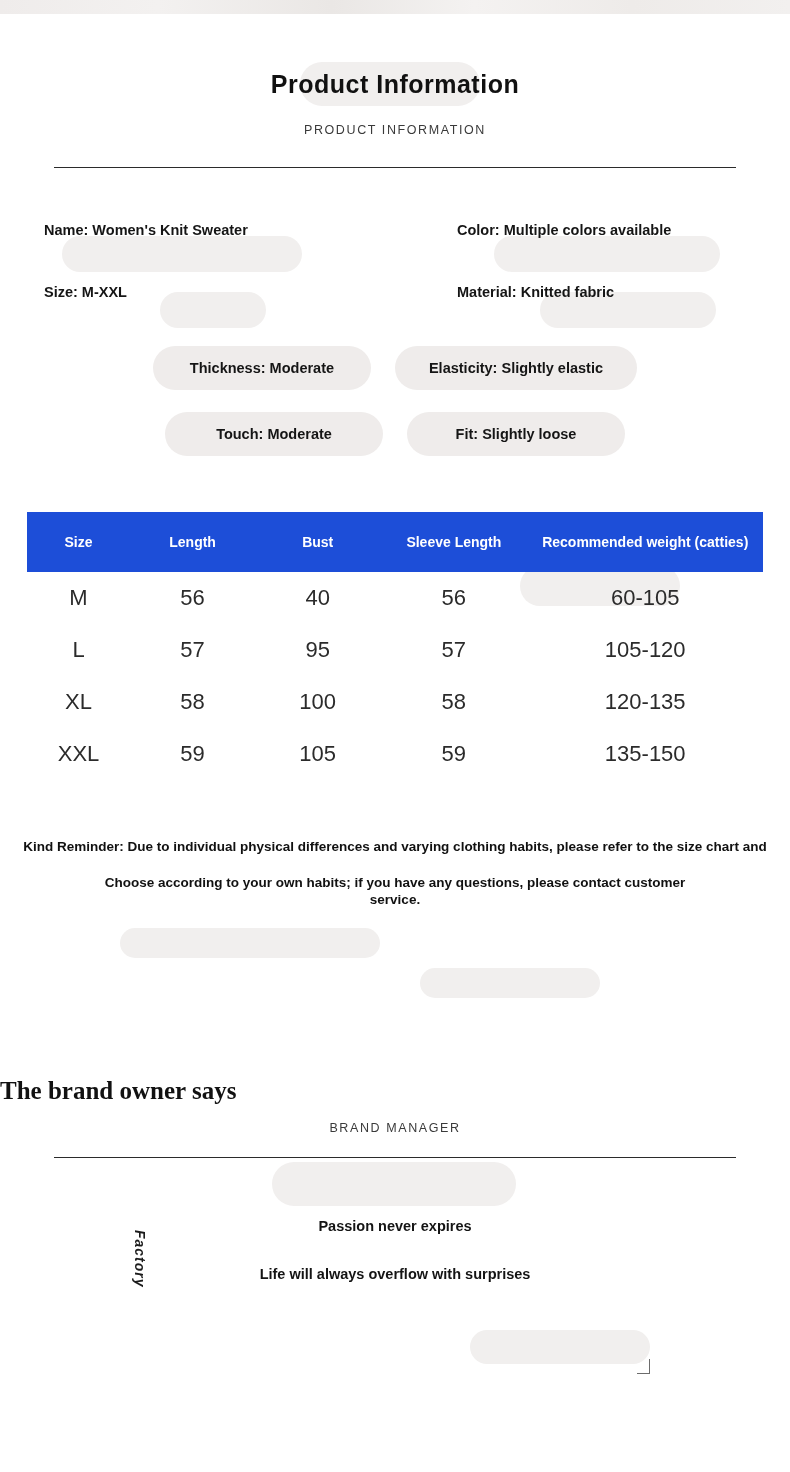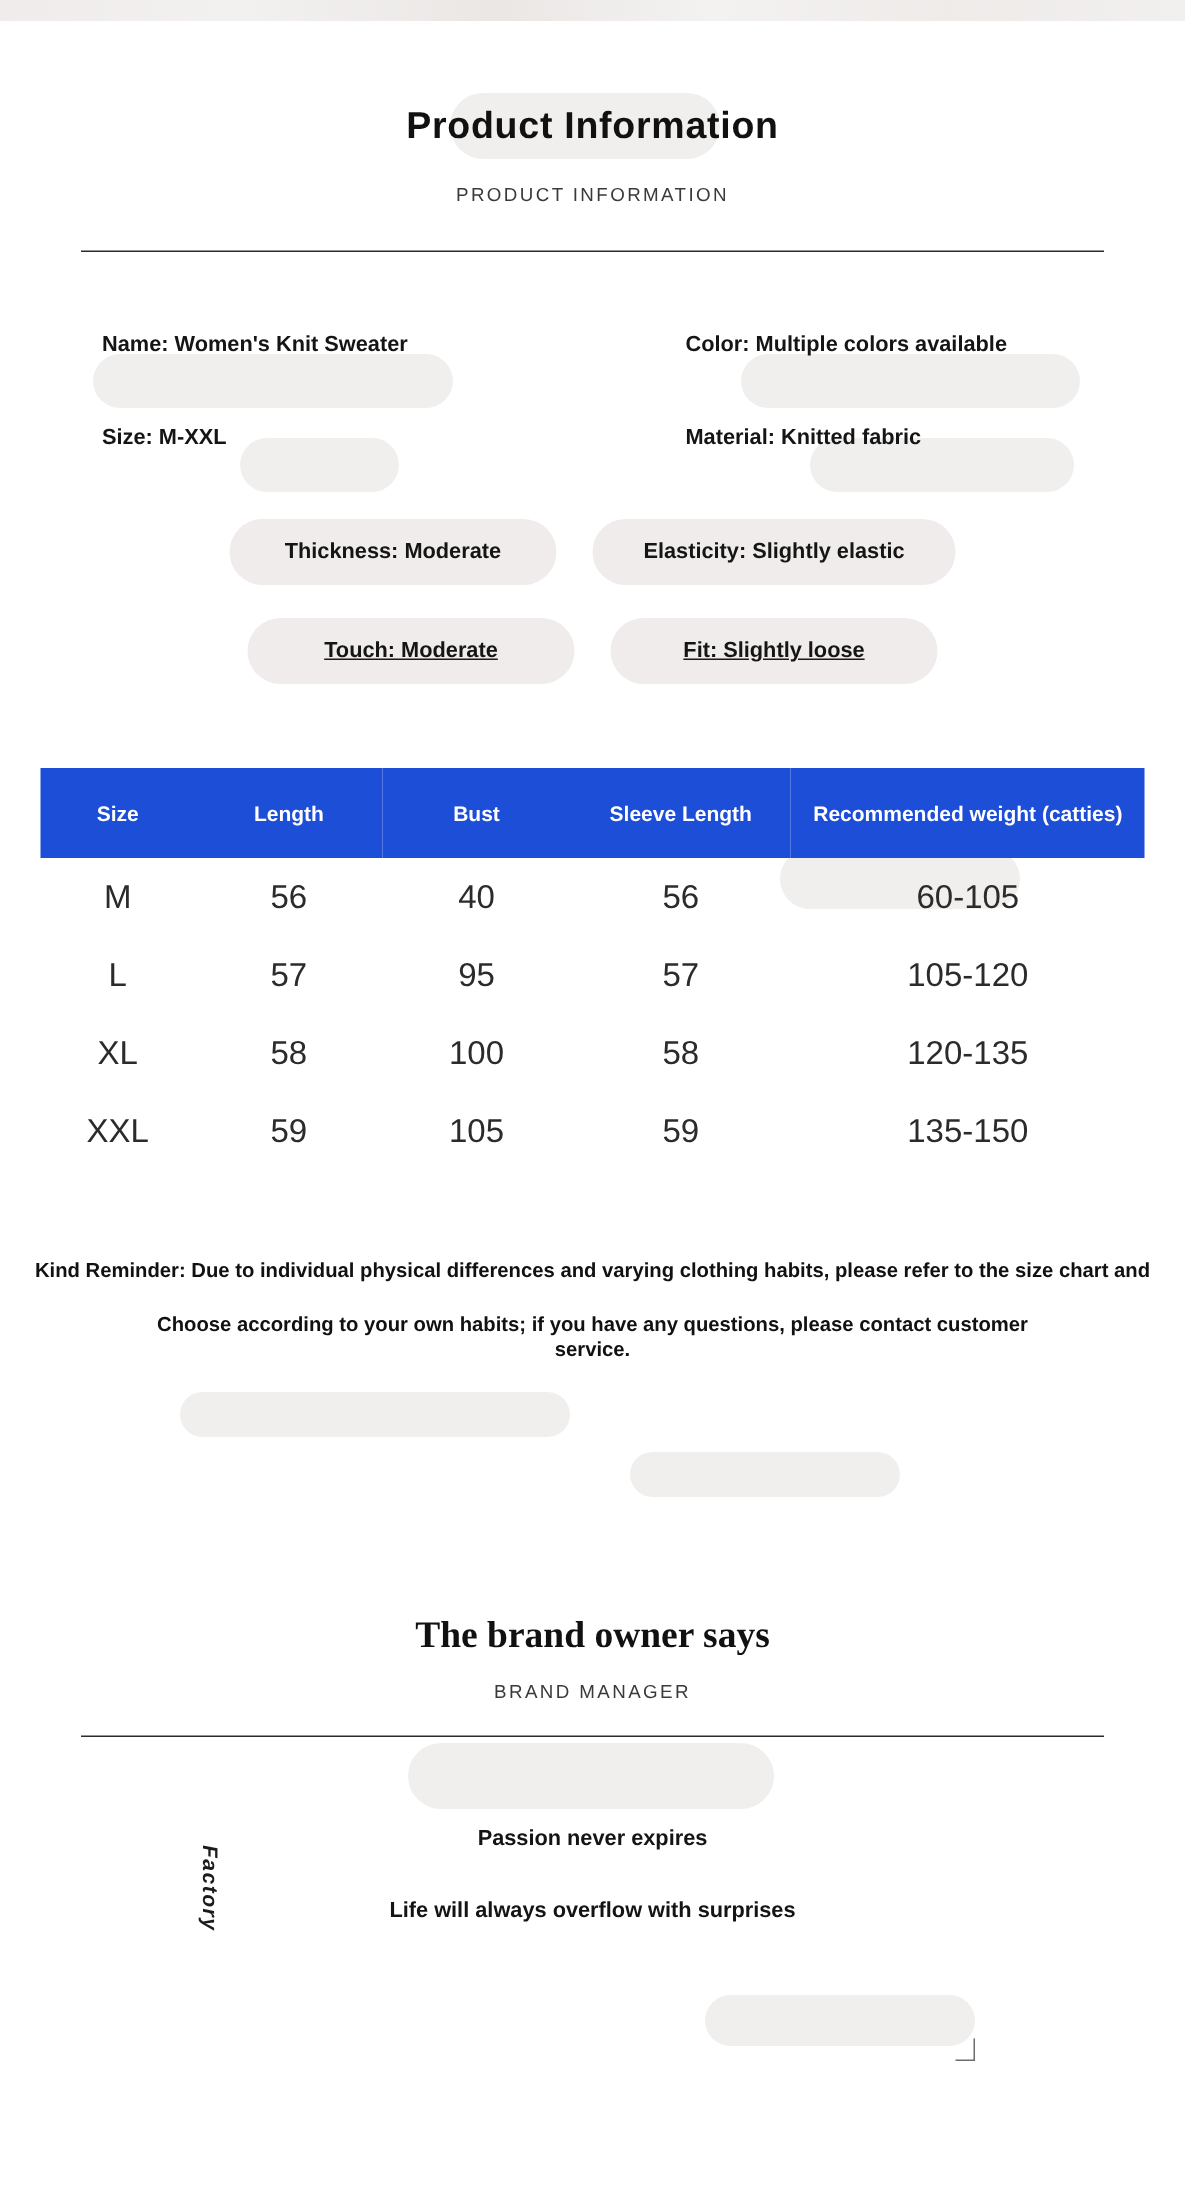--- a/index.html
+++ b/index.html
@@ -56,39 +56,39 @@
     width: 682px;
   }
 
   
   .spec-grid {
     position: relative;
     margin-top: 54px;
   }
   .spec-row {
     display: flex;
-    padding: 0 68px;
+    padding: 0 44px;
     margin-bottom: 46px;
   }
   .spec-cell {
     font-size: 14.5px;
     font-weight: bold;
     color: #151515;
     flex: 0 0 50%;
   }
   .spec-cell.right { padding-left: 62px; }
 
   
   .pill-row {
     display: flex;
     justify-content: center;
     gap: 24px;
     margin-top: 8px;
   }
-  .pill-row + .pill-row { margin-top: 22px; text-decoration: underline; }
+  .pill-row + .pill-row { margin-top: 22px; }
   .pill {
     background: #efeceb;
     border-radius: 22px;
     padding: 14px 34px;
     font-size: 14.5px;
     font-weight: bold;
     color: #151515;
     min-width: 120px;
     text-align: center;
   }
@@ -136,21 +136,21 @@
     padding: 0 18px;
   }
   .reminder .line2 {
     margin-top: 18px;
     padding: 0 86px;
   }
 
   
   .brand-block { margin-top: 168px; }
   .brand-title {
-    text-align: center;
+    text-align: left;
     font-size: 25px;
     font-weight: bold;
     font-family: "Liberation Serif", serif;
     color: #111;
   }
   .brand-sub {
     text-align: center;
     font-size: 12.5px;
     letter-spacing: 1.6px;
     color: #3a3a3a;

